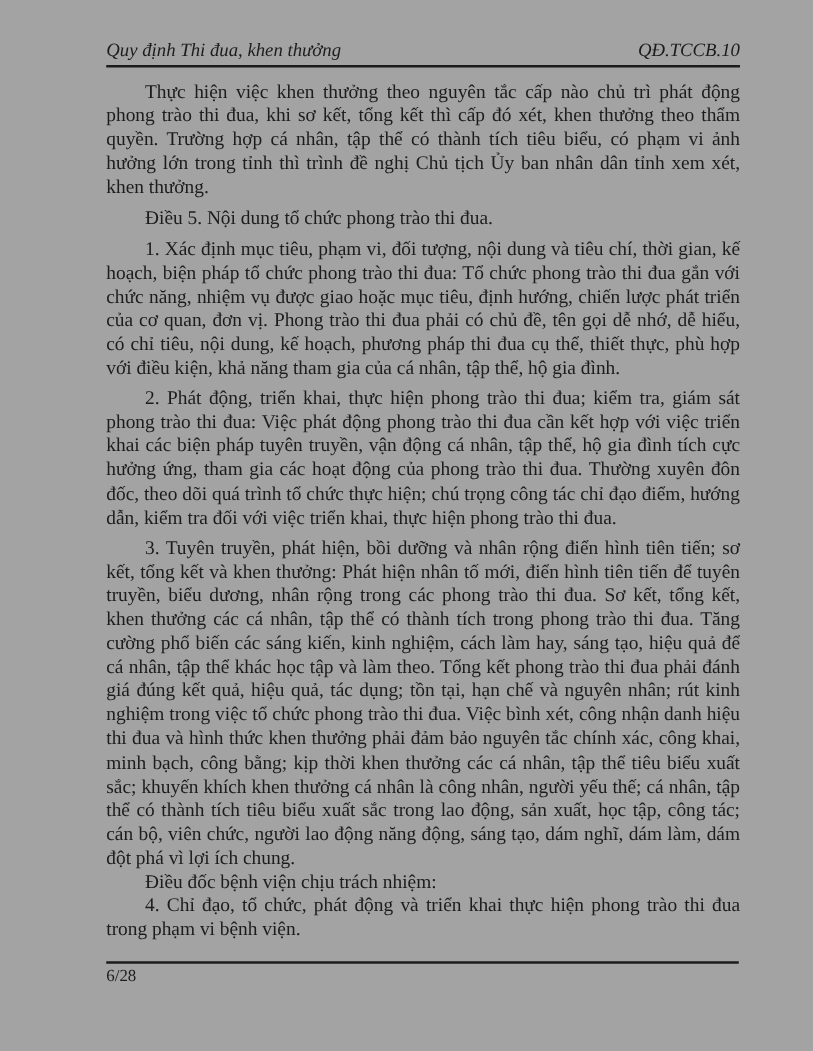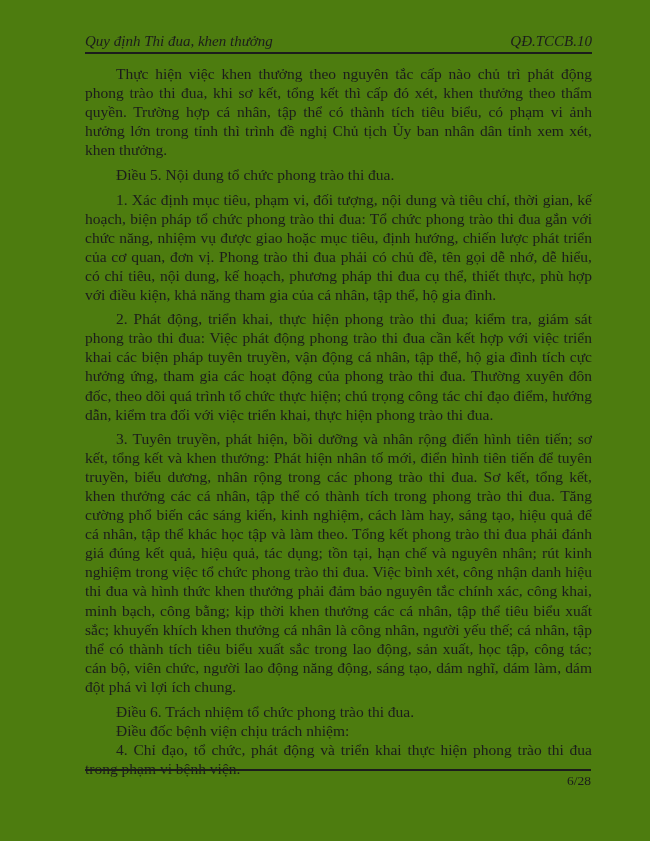--- a/index.html
+++ b/index.html
@@ -5,21 +5,21 @@
 <style>
   html, body {
     margin: 0;
     padding: 0;
     background: #ffffff;
   }
   .page {
     position: relative;
     width: 650px;
     height: 841px;
-    background: #4d7c0f;
+    background: #a3a3a3;
     color: #1c1c1c;
     font-family: "Liberation Serif", "DejaVu Serif", serif;
     overflow: hidden;
   }
   .header {
     position: absolute;
     top: 33px;
     left: 85px;
     width: 507px;
     display: flex;
@@ -54,42 +54,41 @@
     margin: 6px 0 0 0;
     text-indent: 31px;
     font-weight: normal;
   }
   .footer {
     position: absolute;
     top: 769px;
     left: 85px;
     width: 506px;
     border-top: 2px solid #1c1c1c;
-    text-align: right;
+    text-align: left;
     font-size: 13.5px;
     padding-top: 2px;
   }
 </style>
 </head>
 <body>
 
 <div class="page">
 
   <div class="header">
     <span>Quy định Thi đua, khen thưởng</span>
     <span>QĐ.TCCB.10</span>
   </div>
 
   <div class="content">
     <p class="para">Thực hiện việc khen thưởng theo nguyên tắc cấp nào chủ trì phát động phong trào thi đua, khi sơ kết, tổng kết thì cấp đó xét, khen thưởng theo thẩm quyền. Trường hợp cá nhân, tập thể có thành tích tiêu biểu, có phạm vi ảnh hưởng lớn trong tỉnh thì trình đề nghị Chủ tịch Ủy ban nhân dân tỉnh xem xét, khen thưởng.</p>
     <p class="heading">Điều 5. Nội dung tổ chức phong trào thi đua.</p>
     <p class="para">1. Xác định mục tiêu, phạm vi, đối tượng, nội dung và tiêu chí, thời gian, kế hoạch, biện pháp tổ chức phong trào thi đua: Tổ chức phong trào thi đua gắn với chức năng, nhiệm vụ được giao hoặc mục tiêu, định hướng, chiến lược phát triển của cơ quan, đơn vị. Phong trào thi đua phải có chủ đề, tên gọi dễ nhớ, dễ hiểu, có chỉ tiêu, nội dung, kế hoạch, phương pháp thi đua cụ thể, thiết thực, phù hợp với điều kiện, khả năng tham gia của cá nhân, tập thể, hộ gia đình.</p>
     <p class="para">2. Phát động, triển khai, thực hiện phong trào thi đua; kiểm tra, giám sát phong trào thi đua: Việc phát động phong trào thi đua cần kết hợp với việc triển khai các biện pháp tuyên truyền, vận động cá nhân, tập thể, hộ gia đình tích cực hưởng ứng, tham gia các hoạt động của phong trào thi đua. Thường xuyên đôn đốc, theo dõi quá trình tổ chức thực hiện; chú trọng công tác chỉ đạo điểm, hướng dẫn, kiểm tra đối với việc triển khai, thực hiện phong trào thi đua.</p>
     <p class="para">3. Tuyên truyền, phát hiện, bồi dưỡng và nhân rộng điển hình tiên tiến; sơ kết, tổng kết và khen thưởng: Phát hiện nhân tố mới, điển hình tiên tiến để tuyên truyền, biểu dương, nhân rộng trong các phong trào thi đua. Sơ kết, tổng kết, khen thưởng các cá nhân, tập thể có thành tích trong phong trào thi đua. Tăng cường phổ biến các sáng kiến, kinh nghiệm, cách làm hay, sáng tạo, hiệu quả để cá nhân, tập thể khác học tập và làm theo. Tổng kết phong trào thi đua phải đánh giá đúng kết quả, hiệu quả, tác dụng; tồn tại, hạn chế và nguyên nhân; rút kinh nghiệm trong việc tổ chức phong trào thi đua. Việc bình xét, công nhận danh hiệu thi đua và hình thức khen thưởng phải đảm bảo nguyên tắc chính xác, công khai, minh bạch, công bằng; kịp thời khen thưởng các cá nhân, tập thể tiêu biểu xuất sắc; khuyến khích khen thưởng cá nhân là công nhân, người yếu thế; cá nhân, tập thể có thành tích tiêu biểu xuất sắc trong lao động, sản xuất, học tập, công tác; cán bộ, viên chức, người lao động năng động, sáng tạo, dám nghĩ, dám làm, dám đột phá vì lợi ích chung.</p>
-    <p class="heading">Điều 6. Trách nhiệm tổ chức phong trào thi đua.</p>
     <p class="para tight">Điều đốc bệnh viện chịu trách nhiệm:</p>
     <p class="para tight">4. Chỉ đạo, tổ chức, phát động và triển khai thực hiện phong trào thi đua trong phạm vi bệnh viện.</p>
   </div>
 
   <div class="footer">
     <span>6/28</span>
   </div>
 
 </div>
 

